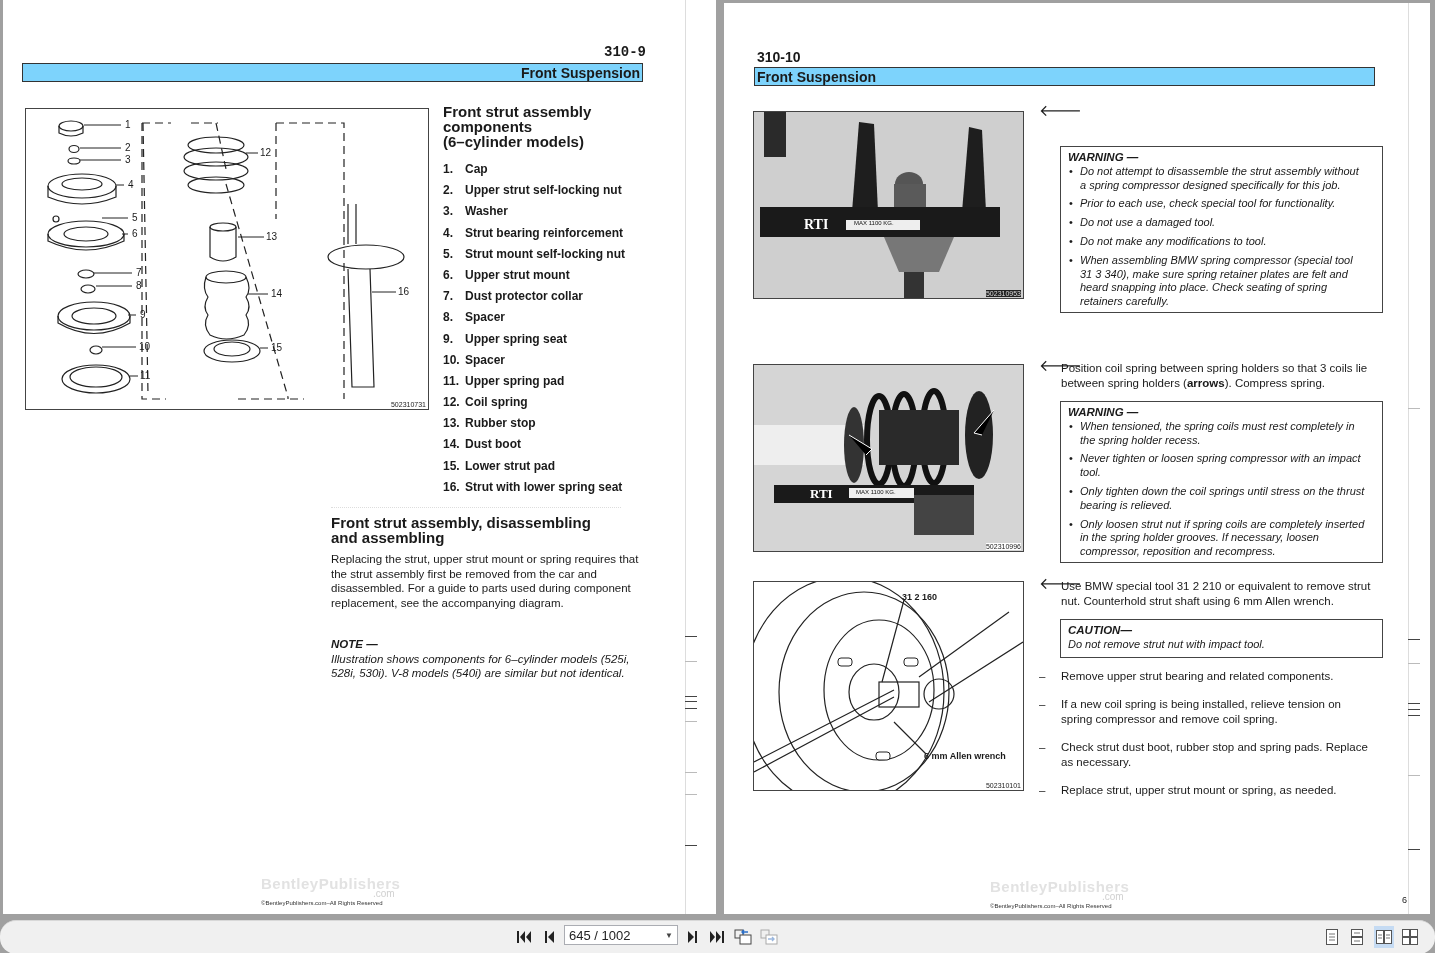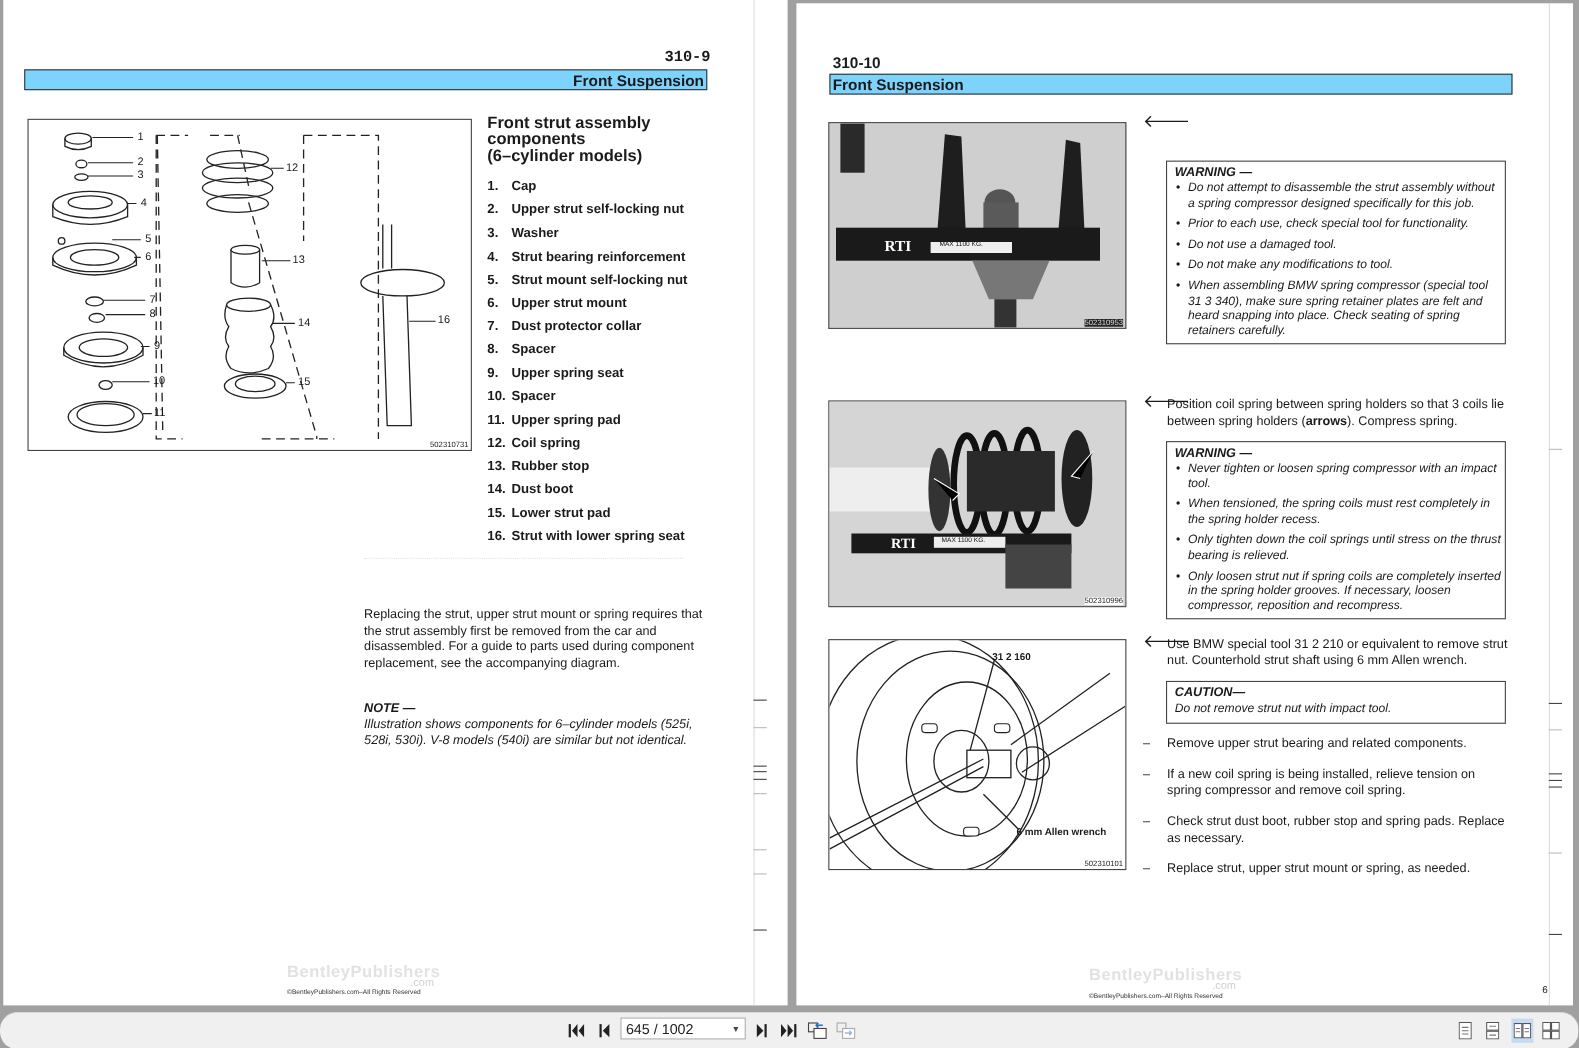--- a/index.html
+++ b/index.html
@@ -11,21 +11,21 @@
   .pagenum { position:absolute; font-weight:bold; font-size:14px; }
   .header-bar { position:absolute; border:1px solid #333; height:19px; background:#7dd3fc; font-weight:bold; font-size:14px; line-height:19px; }
   .fig { position:absolute; border:1px solid #444; background:#fff; overflow:hidden; }
   .fig-id { position:absolute; right:2px; bottom:1px; font-size:7px; color:#222; background:#fff; }
   h2 { margin:0; font-size:15px; line-height:15px; font-weight:bold; }
   .parts-list { position:absolute; left:440px; top:162px; margin:0; padding:0; list-style:none; font-size:12px; font-weight:bold; }
   .parts-list li { height:21.2px; display:flex; }
   .parts-list .n { width:22px; display:inline-block; }
   .body-text { font-size:11.5px; line-height:14.5px; }
   .italic { font-style:italic; }
-  .warnbox { position:absolute; border:1px solid #444; padding:4px 2px 3px 7px; font-size:11px; line-height:13.8px; }
+  .warnbox { position:absolute; border:1px solid #444; padding:4px 16px 3px 7px; font-size:11px; line-height:13.8px; }
   .warnbox .ttl { font-weight:bold; font-style:italic; font-size:11.5px; }
   .warnbox ul { margin:0; padding:0; list-style:none; }
   .warnbox li { position:relative; padding-left:12px; font-style:italic; margin-bottom:5px; }
   .warnbox li:last-child { margin-bottom:0; }
   .warnbox li::before { content:"•"; position:absolute; left:1px; top:0; font-style:normal; }
   .step { position:absolute; font-size:11.5px; line-height:14.5px; }
   .step .mark { position:absolute; left:-22px; top:-2px; font-size:16px; }
   .dash { position:absolute; left:-22px; top:0; }
   .footer-logo { position:absolute; font-size:15px; color:#e2e2e2; letter-spacing:0.5px; font-weight:bold; }
   .footer-com { position:absolute; font-size:10px; color:#d0d0d0; }
@@ -211,20 +211,24 @@
           <span class="n">15.</span>
           <span>Lower strut pad</span>
         </li>
         <li>
           <span class="n">16.</span>
           <span>Strut with lower spring seat</span>
         </li>
       </ul>
 
     <div style="position:absolute;left:328px;top:507px;width:290px;border-top:1px dotted #ddd;"></div>
+    <div style="position:absolute;left:328px;top:515px;">
+      <h2>Front strut assembly, disassembling</h2>
+      <h2>and assembling</h2>
+    </div>
     <p class="body-text" style="position:absolute;left:328px;top:552px;width:312px;margin:0;">Replacing the strut, upper strut mount or spring requires that the strut assembly first be removed from the car and disassembled. For a guide to parts used during component replacement, see the accompanying diagram.</p>
     <div class="body-text" style="position:absolute;left:328px;top:637px;width:312px;">
       <div style="font-weight:bold;font-style:italic;">NOTE —</div>
       <div class="italic">Illustration shows components for 6–cylinder models (525i, 528i, 530i). V-8 models (540i) are similar but not identical.</div>
     </div>
 
     <div class="footer-logo" style="left:258px;top:875px;">BentleyPublishers</div>
     <div class="footer-com" style="left:370px;top:888px;">.com</div>
     <div class="footer-copy" style="left:258px;top:900px;">©BentleyPublishers.com–All Rights Reserved</div>
 
@@ -323,22 +327,22 @@
         </ul>
     </div>
 
     <div class="step" style="left:337px;top:358px;width:318px;">
       <span class="mark">🡐</span>
       <span>Position coil spring between spring holders so that 3 coils lie between spring holders (</span><b>arrows</b><span>). Compress spring.</span>
     </div>
     <div class="warnbox" style="left:336px;top:398px;width:298px;">
       <div class="ttl">WARNING —</div>
       <ul id="warn2">
+          <li>When tensioned, the spring coils must rest completely in the spring holder recess.</li>
           <li>Never tighten or loosen spring compressor with an impact tool.</li>
-          <li>When tensioned, the spring coils must rest completely in the spring holder recess.</li>
           <li>Only tighten down the coil springs until stress on the thrust bearing is relieved.</li>
           <li>Only loosen strut nut if spring coils are completely inserted in the spring holder grooves. If necessary, loosen compressor, reposition and recompress.</li>
         </ul>
     </div>
 
     <div class="step" style="left:337px;top:576px;width:318px;">
       <span class="mark">🡐</span>
       <span>Use BMW special tool 31 2 210 or equivalent to remove strut nut. Counterhold strut shaft using 6 mm Allen wrench.</span>
     </div>
     <div class="warnbox" style="left:336px;top:616px;width:298px;padding-top:4px;padding-bottom:5px;">

